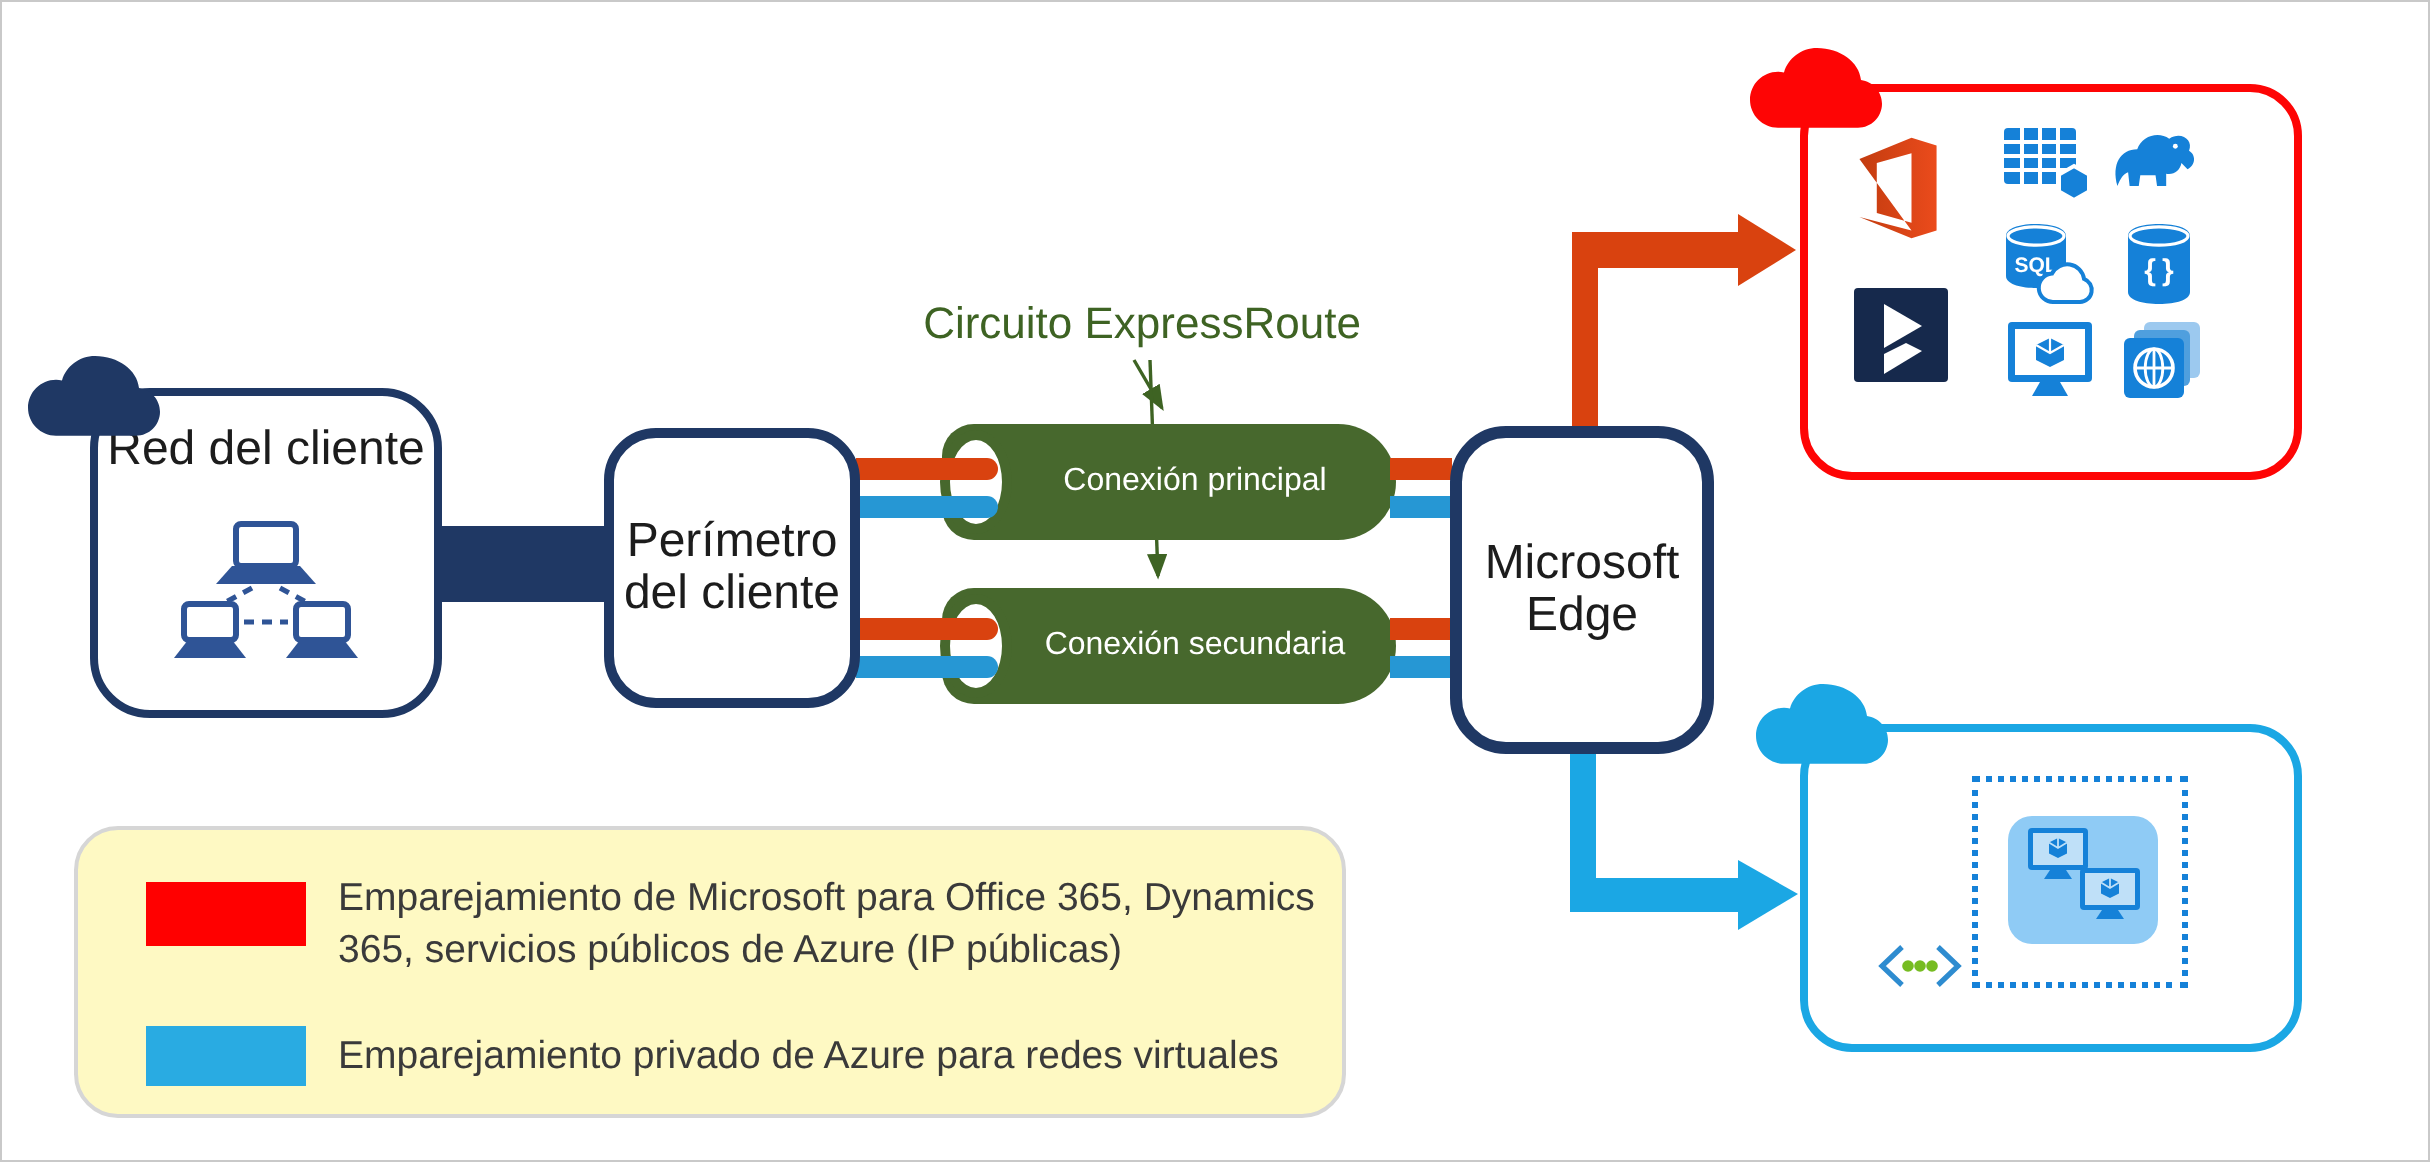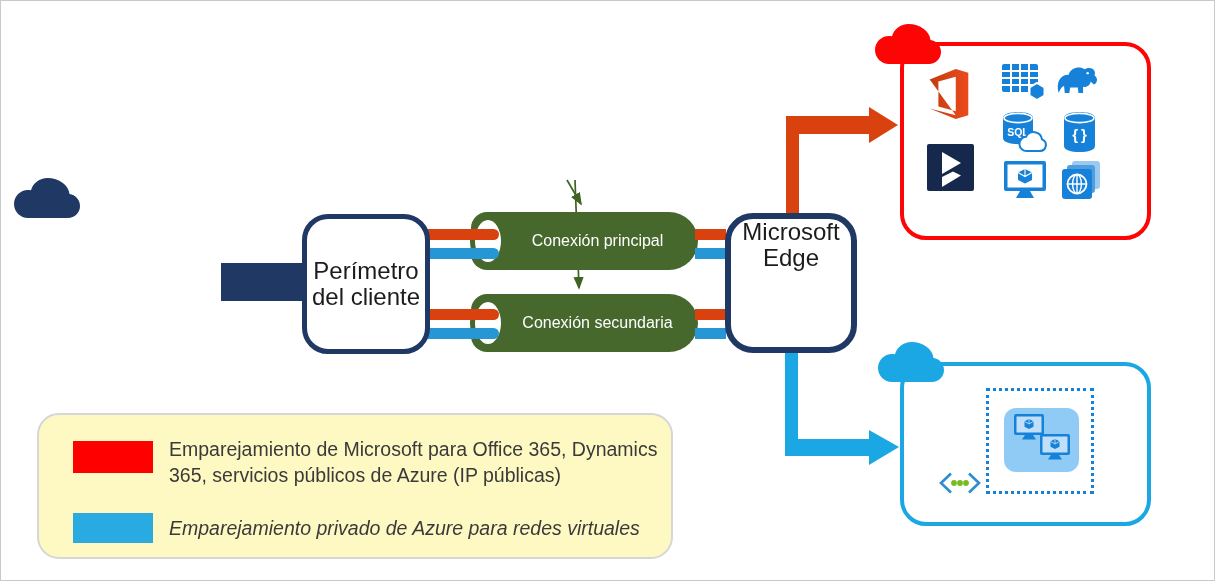--- a/index.html
+++ b/index.html
@@ -7,22 +7,22 @@
   .abs{position:absolute;}
   svg{display:block;}
   .layer{position:absolute;left:0;top:0;width:1215px;height:581px;pointer-events:none;}
   .z0{z-index:0}.z2{z-index:2}.z5{z-index:5}
 
   
   .node{position:absolute;background:#fff;border:4px solid #1F3864;box-sizing:border-box;}
   .customer-box{left:44px;top:193px;width:176px;height:165px;border-radius:30px;z-index:3;}
   .partner-box{left:301px;top:213px;width:128px;height:140px;border-radius:26px;border-width:5px;z-index:3;
                display:flex;align-items:center;justify-content:center;text-align:center;}
-  .edge-box{left:724px;top:212px;width:132px;height:140px;border-radius:28px;border-width:6px;z-index:3;
-            display:flex;justify-content:center;text-align:center;}
+  .edge-box{left:724px;top:212px;width:132px;height:164px;border-radius:28px;border-width:6px;z-index:3;
+            display:flex;align-items:center;justify-content:center;text-align:center;}
   .node-label{font-size:24px;color:#1c1c1c;line-height:1.08;}
   .customer-label{position:absolute;left:0;top:14px;width:100%;text-align:center;}
 
   
   .svc-box{position:absolute;background:#fff;box-sizing:border-box;z-index:3;}
   .red-box{left:899px;top:41px;width:251px;height:198px;border:4px solid #FE0505;border-radius:26px;}
   .blue-box{left:899px;top:361px;width:251px;height:164px;border:4px solid #1BA7E4;border-radius:26px;}
   .dotted-square{position:absolute;left:82px;top:22px;width:108px;height:106px;border:3px dotted #1581D8;box-sizing:border-box;}
   .vm-square{position:absolute;left:100px;top:42px;width:75px;height:64px;background:#8FCBF5;border-radius:12px;}
 
@@ -41,21 +41,21 @@
 
   .circuit-title{position:absolute;left:450px;top:148px;width:240px;text-align:center;
                  color:#3E6323;font-size:22px;z-index:3;}
 
   
   .legend{position:absolute;left:36px;top:412px;width:636px;height:146px;border:2px solid #D6D6D6;border-radius:22px;box-sizing:border-box;z-index:3;background:#fef9c3;}
   .swatch{position:absolute;left:34px;width:80px;}
   .swatch.red{top:26px;height:32px;background:#FF0000;}
   .swatch.blue{top:98px;height:30px;background:#29ABE2;}
   .legend-text{position:absolute;left:130px;width:505px;font-size:19.5px;line-height:1.32;color:#3A3A3A;}
-  .legend-text.t1{top:22px;} .legend-text.t2{top:101px;font-style:italic;}
+  .legend-text.t1{top:22px;} .legend-text.t2{top:101px;}
 </style>
 </head>
 <body>
 
 <div class="canvas">
 
   <svg class="layer z0" viewBox="0 0 1215 581">
     <defs>
       <marker id="garrow" markerWidth="9" markerHeight="8" refX="6.5" refY="3" orient="auto">
         <path d="M0 0 L7.5 3 L0 6 Z" fill="#3E6323"></path>
@@ -90,21 +90,42 @@
       <rect x="785" y="115" width="84" height="18"></rect>
       <polygon points="868,106 897,124 868,142"></polygon>
     </g>
     <g fill="#1BA7E4">
       <rect x="784" y="351" width="13" height="104"></rect>
       <rect x="784" y="438" width="85" height="17"></rect>
       <polygon points="868,429 898,446 868,464"></polygon>
     </g>
   </svg>
 
-
+  <div class="circuit-title">Circuito ExpressRoute</div>
+
+  <div class="node customer-box">
+    <div class="node-label customer-label">Red del cliente</div>
+    <svg class="abs" style="left:36px;top:62px" width="96" height="82" viewBox="0 0 96 82">
+      <g stroke="#2F5496" stroke-width="3" fill="#fff">
+        <rect x="33" y="2" width="30" height="21" rx="2.5"></rect>
+      </g>
+      <polygon points="31,23 65,23 73,32 23,32" fill="#2F5496"></polygon>
+      <g stroke="#2F5496" stroke-width="3" fill="#fff">
+        <rect x="7" y="42" width="26" height="18" rx="2.5"></rect>
+        <rect x="63" y="42" width="26" height="18" rx="2.5"></rect>
+      </g>
+      <polygon points="9,60 31,60 38,69 2,69" fill="#2F5496"></polygon>
+      <polygon points="65,60 87,60 94,69 58,69" fill="#2F5496"></polygon>
+      <g stroke="#2F5496" stroke-width="2.6" stroke-dasharray="5,4" fill="none">
+        <path d="M41 34 L26 42"></path>
+        <path d="M55 34 L70 42"></path>
+        <path d="M37 51 L59 51"></path>
+      </g>
+    </svg>
+  </div>
 
   <div class="node partner-box">
     <div class="node-label">Perímetro del cliente</div>
   </div>
 
   <div class="node edge-box">
     <div class="node-label" style="width:112px">Microsoft Edge</div>
   </div>
 
   <div class="svc-box red-box">

